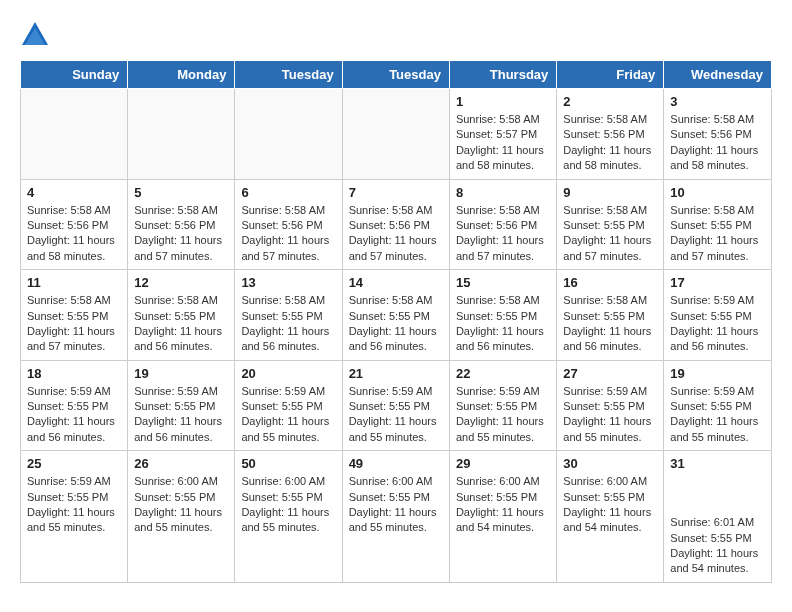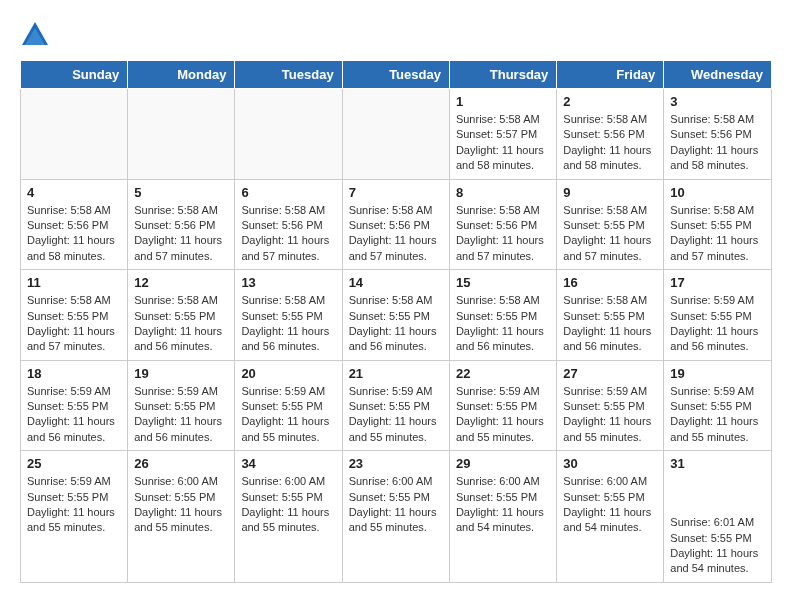--- a/index.html
+++ b/index.html
@@ -310,28 +310,28 @@
 and 55 minutes.</div>
         </td>
         <td>
           <div class="day-num">26</div>
           <div class="day-info" style="white-space: pre-line;">Sunrise: 6:00 AM
 Sunset: 5:55 PM
 Daylight: 11 hours
 and 55 minutes.</div>
         </td>
         <td>
-          <div class="day-num">34</div>
-          <div class="day-info" style="white-space: pre-line;">Sunrise: 6:00 AM
-Sunset: 5:55 PM
-Daylight: 11 hours
-and 55 minutes.</div>
-        </td>
-        <td>
-          <div class="day-num">23</div>
+          <div class="day-num">50</div>
+          <div class="day-info" style="white-space: pre-line;">Sunrise: 6:00 AM
+Sunset: 5:55 PM
+Daylight: 11 hours
+and 55 minutes.</div>
+        </td>
+        <td>
+          <div class="day-num">49</div>
           <div class="day-info" style="white-space: pre-line;">Sunrise: 6:00 AM
 Sunset: 5:55 PM
 Daylight: 11 hours
 and 55 minutes.</div>
         </td>
         <td>
           <div class="day-num">29</div>
           <div class="day-info" style="white-space: pre-line;">Sunrise: 6:00 AM
 Sunset: 5:55 PM
 Daylight: 11 hours

